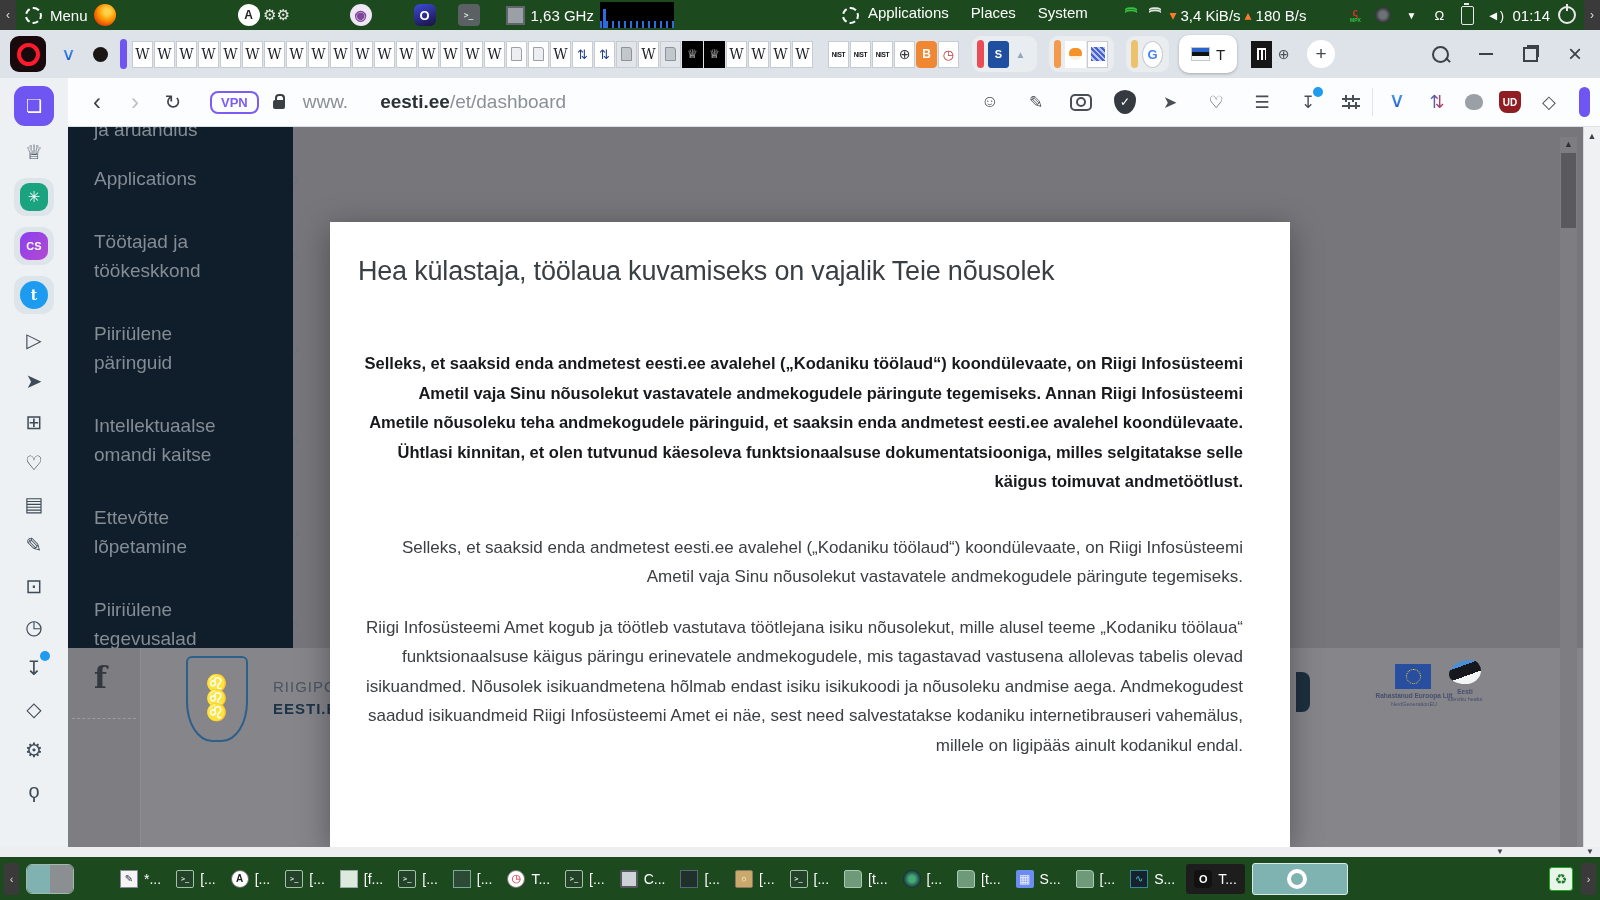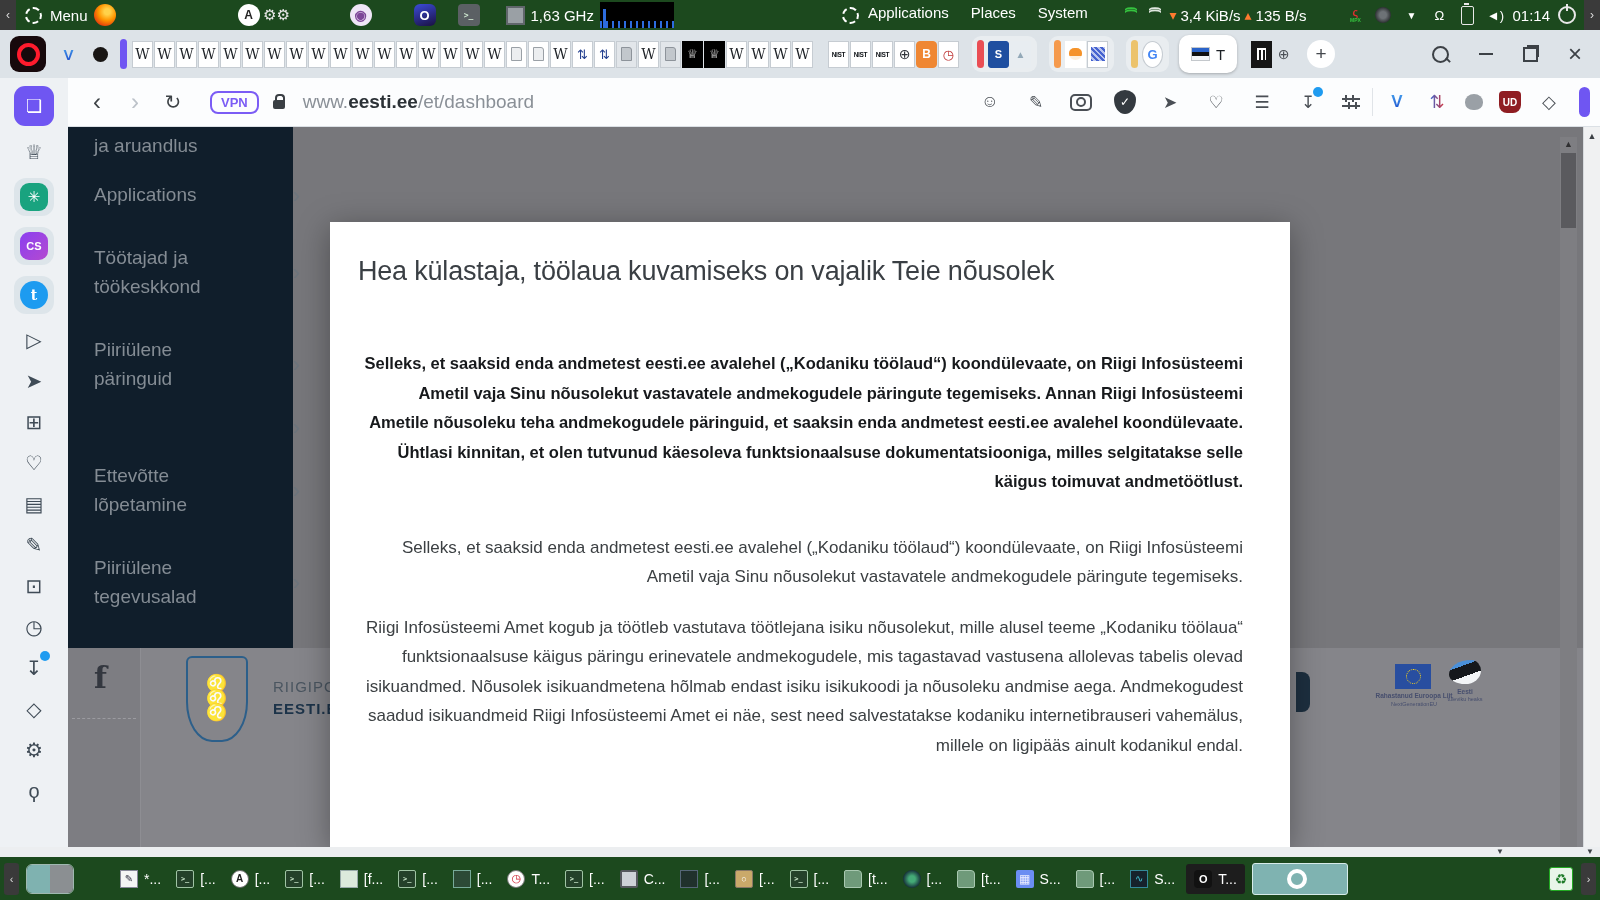--- a/index.html
+++ b/index.html
@@ -94,21 +94,21 @@
   
   .toolbar{position:absolute;left:68px;top:78px;width:1532px;height:49px;background:#fcfdfe;border-bottom:1px solid #dbe0e5;
         display:flex;align-items:center;box-sizing:border-box;padding:0 10px 0 14px;gap:8px;z-index:40;}
   .nav-btn{font-size:24px;color:#3e4347;width:30px;text-align:center;}
   .nav-btn.disabled{color:#bcc2c9;}
   .reload{font-size:20px;color:#3e4347;width:30px;text-align:center;}
   .vpn-badge{border:2px solid #7b5cf5;color:#7b5cf5;font-weight:bold;font-size:13px;border-radius:8px;padding:2px 9px;margin-left:14px;}
   .lock{width:12px;height:9px;background:#3a3f44;border-radius:2px;position:relative;margin:4px 2px 0 6px;}
   .lock::before{content:"";position:absolute;left:2px;top:-6px;width:6px;height:6px;border:2px solid #3a3f44;border-bottom:none;border-radius:4px 4px 0 0;}
   .url{font-size:19px;color:#8a9097;margin-left:8px;white-space:nowrap;}
-  .url b{color:#2b3136;font-weight:bold;}
+  .url b{color:#2b3136;font-weight:bold;margin-left:32px;}
   .tool-icons{display:flex;align-items:center;gap:22px;margin-left:auto;color:#4a4f55;}
   .t-ic{display:inline-flex;align-items:center;justify-content:center;width:24px;height:24px;font-size:17px;position:relative;}
   .ic-shield{background:#343a40;color:#fff;border-radius:50% 50% 50% 50%/40% 40% 60% 60%;font-size:12px;width:22px;height:24px;}
   .ic-camera{border:2px solid #4a4f55;border-radius:5px;width:18px;height:13px;}
   .ic-camera::after{content:"";width:6px;height:6px;border:2px solid #4a4f55;border-radius:50%;position:absolute;}
   .ic-sliders2{width:18px;height:14px;background:
       linear-gradient(#4a4f55 0 0) 0 3px/18px 2px no-repeat,
       linear-gradient(#4a4f55 0 0) 0 10px/18px 2px no-repeat;position:relative;}
   .ic-sliders2::before{content:"";position:absolute;left:3px;top:0;width:5px;height:7px;border-left:2px solid #4a4f55;border-right:2px solid #4a4f55;}
   .ic-sliders2::after{content:"";position:absolute;right:3px;top:7px;width:5px;height:7px;border-left:2px solid #4a4f55;border-right:2px solid #4a4f55;}
@@ -131,21 +131,21 @@
   .rail-item.pill{height:38px;background:#dde5ea;border-radius:12px;}
   .tile-green .ric{background:#19a37f;border-radius:9px;color:#fff;font-size:15px;width:28px;height:28px;}
   .tile-cs .ric{background:linear-gradient(135deg,#8a3ff0,#b44ad0);border-radius:9px;color:#fff;font:bold 11px "Liberation Sans",sans-serif;width:28px;height:28px;}
   .tile-twitter .ric{background:#1d9bf0;border-radius:50%;color:#fff;font:bold 14px "DejaVu Serif",serif;width:28px;height:28px;}
   .rail-item.has-dot::after{right:4px;top:-2px;}
   
   .content{position:absolute;left:68px;top:127px;width:1515px;height:720px;background:#77777b;overflow:hidden;z-index:30;}
   .nav-side{position:absolute;left:0;top:0;width:225px;height:521px;background:#101e2b;}
   .nav-item{position:relative;padding:17px 26px;color:#848c94;font-size:19px;line-height:29px;max-width:150px;}
   .nav-item .nav-chevron{position:absolute;right:-30px;top:50%;transform:translateY(-50%);color:#6d757d;font-size:22px;}
-  .nav-item.cut{height:16px;padding-top:16px;padding-bottom:4px;overflow:hidden;}
+  .nav-item.cut{height:16px;padding-top:0;padding-bottom:4px;overflow:hidden;}
   .nav-item.cut .nav-label{display:block;margin-top:-12px;}
   
   .page-footer{position:absolute;left:0;top:521px;width:1515px;height:199px;background:#85858a;}
   .fb-col{position:absolute;left:0;top:0;width:72px;height:199px;background:#7d7d82;border-right:1px solid #8e8e93;}
   .fb-f{position:absolute;left:26px;top:12px;font:bold 30px "DejaVu Serif",serif;color:#33373f;}
   .fb-sep{position:absolute;left:4px;top:70px;width:64px;border-top:1px dashed #9b9ba0;}
   .coat{position:absolute;left:118px;top:8px;width:58px;height:82px;border:2px solid #2c5f8a;border-radius:6px 6px 26px 26px/6px 6px 40px 40px;
         display:flex;flex-direction:column;align-items:center;justify-content:center;line-height:.85;color:#2c5f8a;font-size:17px;}
   .org-l1{position:absolute;left:205px;top:30px;color:#4a5560;font-size:15px;letter-spacing:1px;}
   .org-l2{position:absolute;left:205px;top:52px;color:#1c3349;font-size:15px;font-weight:bold;letter-spacing:1px;}
@@ -242,21 +242,21 @@
     <span class="txt" style="margin-left:-16px">Applications</span>
     <span class="txt">Places</span>
     <span class="txt">System</span>
   </span>
   <span style="margin-left:auto"></span>
   <span class="wifi green">((</span>
   <span class="wifi">((</span>
   <span class="net-arrow">▾</span>
   <span class="txt">3,4 KiB/s</span>
   <span class="net-arrow">▴</span>
-  <span class="txt">135 B/s</span>
+  <span class="txt">180 B/s</span>
   <span style="width:26px"></span>
   <span class="p-ic mpx">
       <i>ς</i>
       <b>MPX</b>
     </span>
   <span class="p-ic">
       <i class="blob"></i>
     </span>
   <span class="p-ic" style="font-size:10px">▼</span>
   <span class="p-ic">Ω</span>
@@ -460,20 +460,21 @@
       </div>
       <div class="nav-item">
         <span class="nav-label">Töötajad ja töökeskkond</span>
         <span class="nav-chevron">›</span>
       </div>
       <div class="nav-item">
         <span class="nav-label">Piiriülene päringuid</span>
         <span class="nav-chevron">›</span>
       </div>
       <div class="nav-item">
+        <span class="nav-label">Intellektuaalse omandi kaitse</span>
         <span class="nav-chevron">›</span>
       </div>
       <div class="nav-item">
         <span class="nav-label">Ettevõtte lõpetamine</span>
         <span class="nav-chevron">›</span>
       </div>
       <div class="nav-item">
         <span class="nav-label">Piiriülene tegevusalad</span>
         <span class="nav-chevron">›</span>
       </div>

